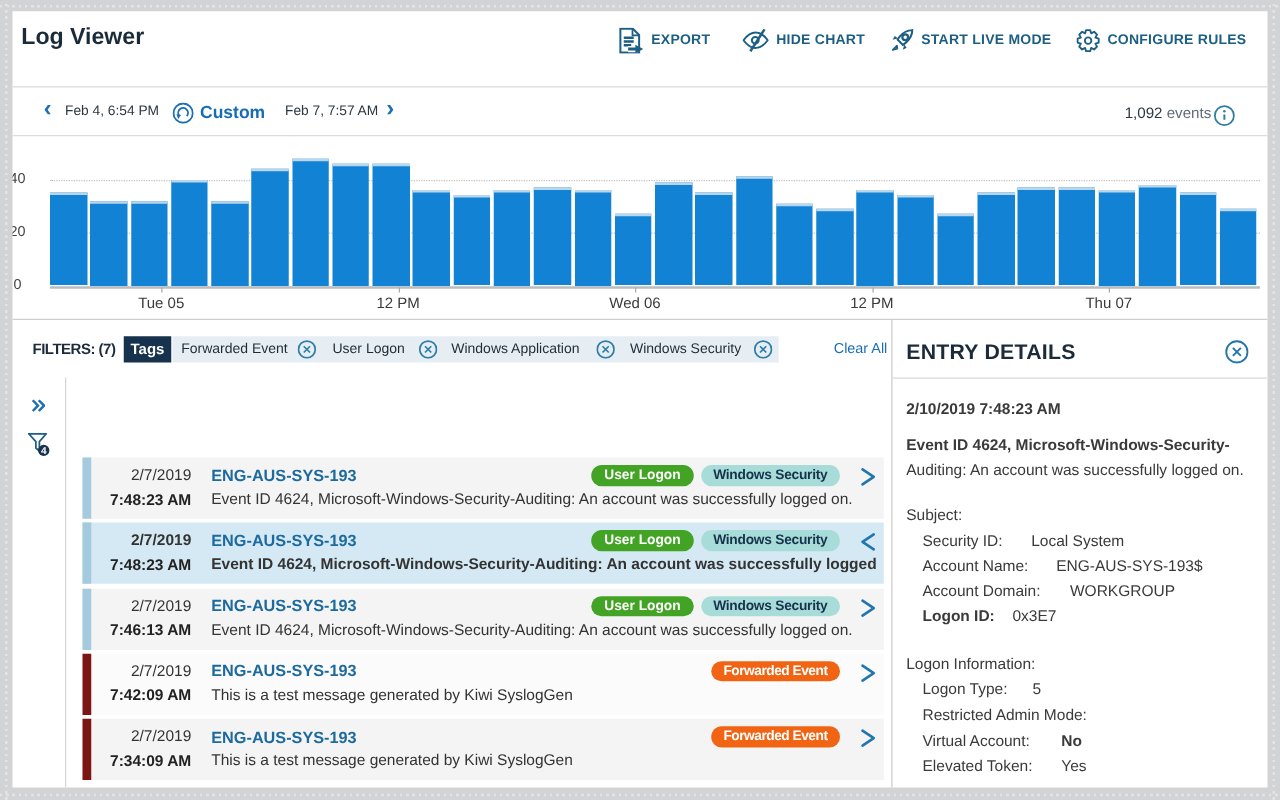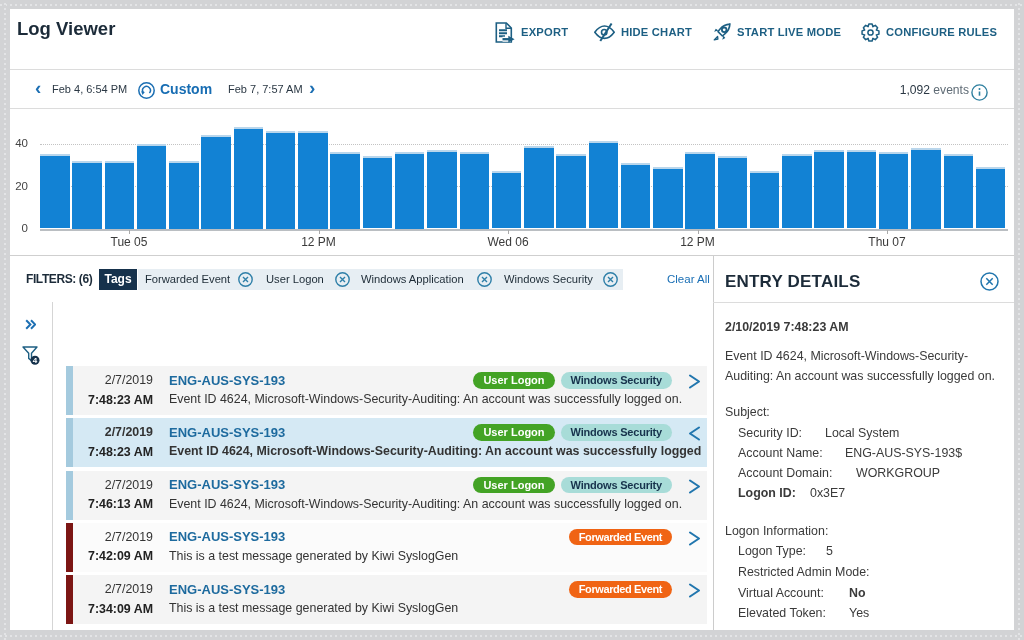--- a/index.html
+++ b/index.html
@@ -16,21 +16,21 @@
 .hdrline{left:10px;top:69px;width:1004px;height:1px;background:#dcdcdc}
 .dateline{left:10px;top:108px;width:1004px;height:1px;background:#dcdcdc}
 .navarrow{color:#1c6fb3;font-size:19px;font-weight:700;top:78px;line-height:20px}
 .datetxt{font-size:11px;color:#2b3844;top:83px}
 .custom{left:160px;top:81px;font-size:14px;font-weight:700;color:#176db3}
 .events{top:83px;right:55px;font-size:12.1px;color:#2b3844;text-align:right}
 .events .gr{color:#5f6b75}
 .bar{position:absolute;background:#1282d4;border-top:2px solid #b9d6ec}
 .grid{left:40px;width:968px;height:0;border-top:1px dotted #c3c3c3}
 .axis{left:40px;top:228.5px;width:968px;height:2px;background:#babec2}
-.ylab{width:28px;text-align:right;font-size:11.5px;color:#444}
+.ylab{width:28px;text-align:center;font-size:11.5px;color:#444}
 .xlab{width:80px;text-align:center;font-size:12px;color:#3a3a3a;top:234.5px}
 .tick{top:230px;width:1px;height:4px;background:#aaa}
 .chartline{left:10px;top:255px;width:1004px;height:1px;background:#cfcfcf}
 .filters{left:26px;top:272px;font-size:12px;font-weight:700;letter-spacing:-.4px;color:#1c2b39}
 .chipbar{left:99px;top:269px;width:524px;height:20.5px;background:#e7eef3}
 .tagbadge{left:99px;top:269px;width:38px;height:20.5px;background:#16324c;color:#fff;font-size:12px;font-weight:700;text-align:center;line-height:20.5px}
 .chiptxt{top:273px;font-size:11.2px;color:#1d2b36}
 .clearall{left:667px;top:273px;font-size:11.5px;color:#1a6fb5}
 .vdiv{left:52px;top:302px;width:1px;height:328px;background:#d5d5d5}
 .pdiv{left:713px;top:256px;width:1px;height:374px;background:#cccccc}
@@ -156,21 +156,21 @@
 <div class="tick" style="left:318.5px"></div>
       <div class="xlab" style="left:278.5px">12 PM</div>
 <div class="tick" style="left:508.0px"></div>
       <div class="xlab" style="left:468.0px">Wed 06</div>
 <div class="tick" style="left:697.5px"></div>
       <div class="xlab" style="left:657.5px">12 PM</div>
 <div class="tick" style="left:887.0px"></div>
       <div class="xlab" style="left:847.0px">Thu 07</div>
 
 <div class="chartline"></div>
-<div class="filters">FILTERS: (6)</div>
+<div class="filters">FILTERS: (7)</div>
 <div class="chipbar" style="left:138px;width:485px"></div>
 <div class="tagbadge">Tags</div>
 <div class="chiptxt" style="left:145px">Forwarded Event</div>
 <svg style="position:absolute;left:238px;top:272px" width="15" height="15" viewBox="0 0 15 15">
         <circle cx="7.5" cy="7.5" r="6.7" fill="none" stroke="#2e7fa8" stroke-width="1.4"></circle>
         <path d="M5 5l5 5M10 5l-5 5" stroke="#2e7fa8" stroke-width="1.4"></path>
       </svg>
 <div class="chiptxt" style="left:266px">User Logon</div>
 <svg style="position:absolute;left:335px;top:272px" width="15" height="15" viewBox="0 0 15 15">
         <circle cx="7.5" cy="7.5" r="6.7" fill="none" stroke="#2e7fa8" stroke-width="1.4"></circle>
@@ -189,21 +189,21 @@
 <div class="clearall">Clear All</div>
 <div class="vdiv"></div>
 <div class="pdiv"></div>
 <div class="phline"></div>
 <div class="ptitle">ENTRY DETAILS</div>
 <svg style="position:absolute;left:980px;top:272px" width="19" height="19" viewBox="0 0 19 19">
         <circle cx="9.5" cy="9.5" r="8.5" fill="none" stroke="#2176ae" stroke-width="1.5"></circle>
         <path d="M6.3 6.3l6.4 6.4M12.7 6.3l-6.4 6.4" stroke="#2176ae" stroke-width="1.5"></path>
       </svg>
 <div class="dline" style="left:725px;top:319.5px;font-weight:700">2/10/2019 7:48:23 AM</div>
-<div class="dline" style="left:725px;top:348.5px;font-weight:400">Event ID 4624, Microsoft-Windows-Security-</div>
+<div class="dline" style="left:725px;top:348.5px;font-weight:700">Event ID 4624, Microsoft-Windows-Security-</div>
 <div class="dline" style="left:725px;top:368.7px;font-weight:400">Auditing: An account was successfully logged on.</div>
 <div class="dline" style="left:725px;top:404.5px;font-weight:400">Subject:</div>
 <div class="dline" style="left:738px;top:425.8px;font-weight:400">Security ID:</div>
 <div class="dline" style="left:825px;top:425.8px;font-weight:400">Local System</div>
 <div class="dline" style="left:738px;top:445.8px;font-weight:400">Account Name:</div>
 <div class="dline" style="left:845px;top:445.8px;font-weight:400">ENG-AUS-SYS-193$</div>
 <div class="dline" style="left:738px;top:466.1px;font-weight:400">Account Domain:</div>
 <div class="dline" style="left:856px;top:466.1px;font-weight:400">WORKGROUP</div>
 <div class="dline" style="left:738px;top:486px;font-weight:700">Logon ID:</div>
 <div class="dline" style="left:810px;top:486px;font-weight:400">0x3E7</div>

